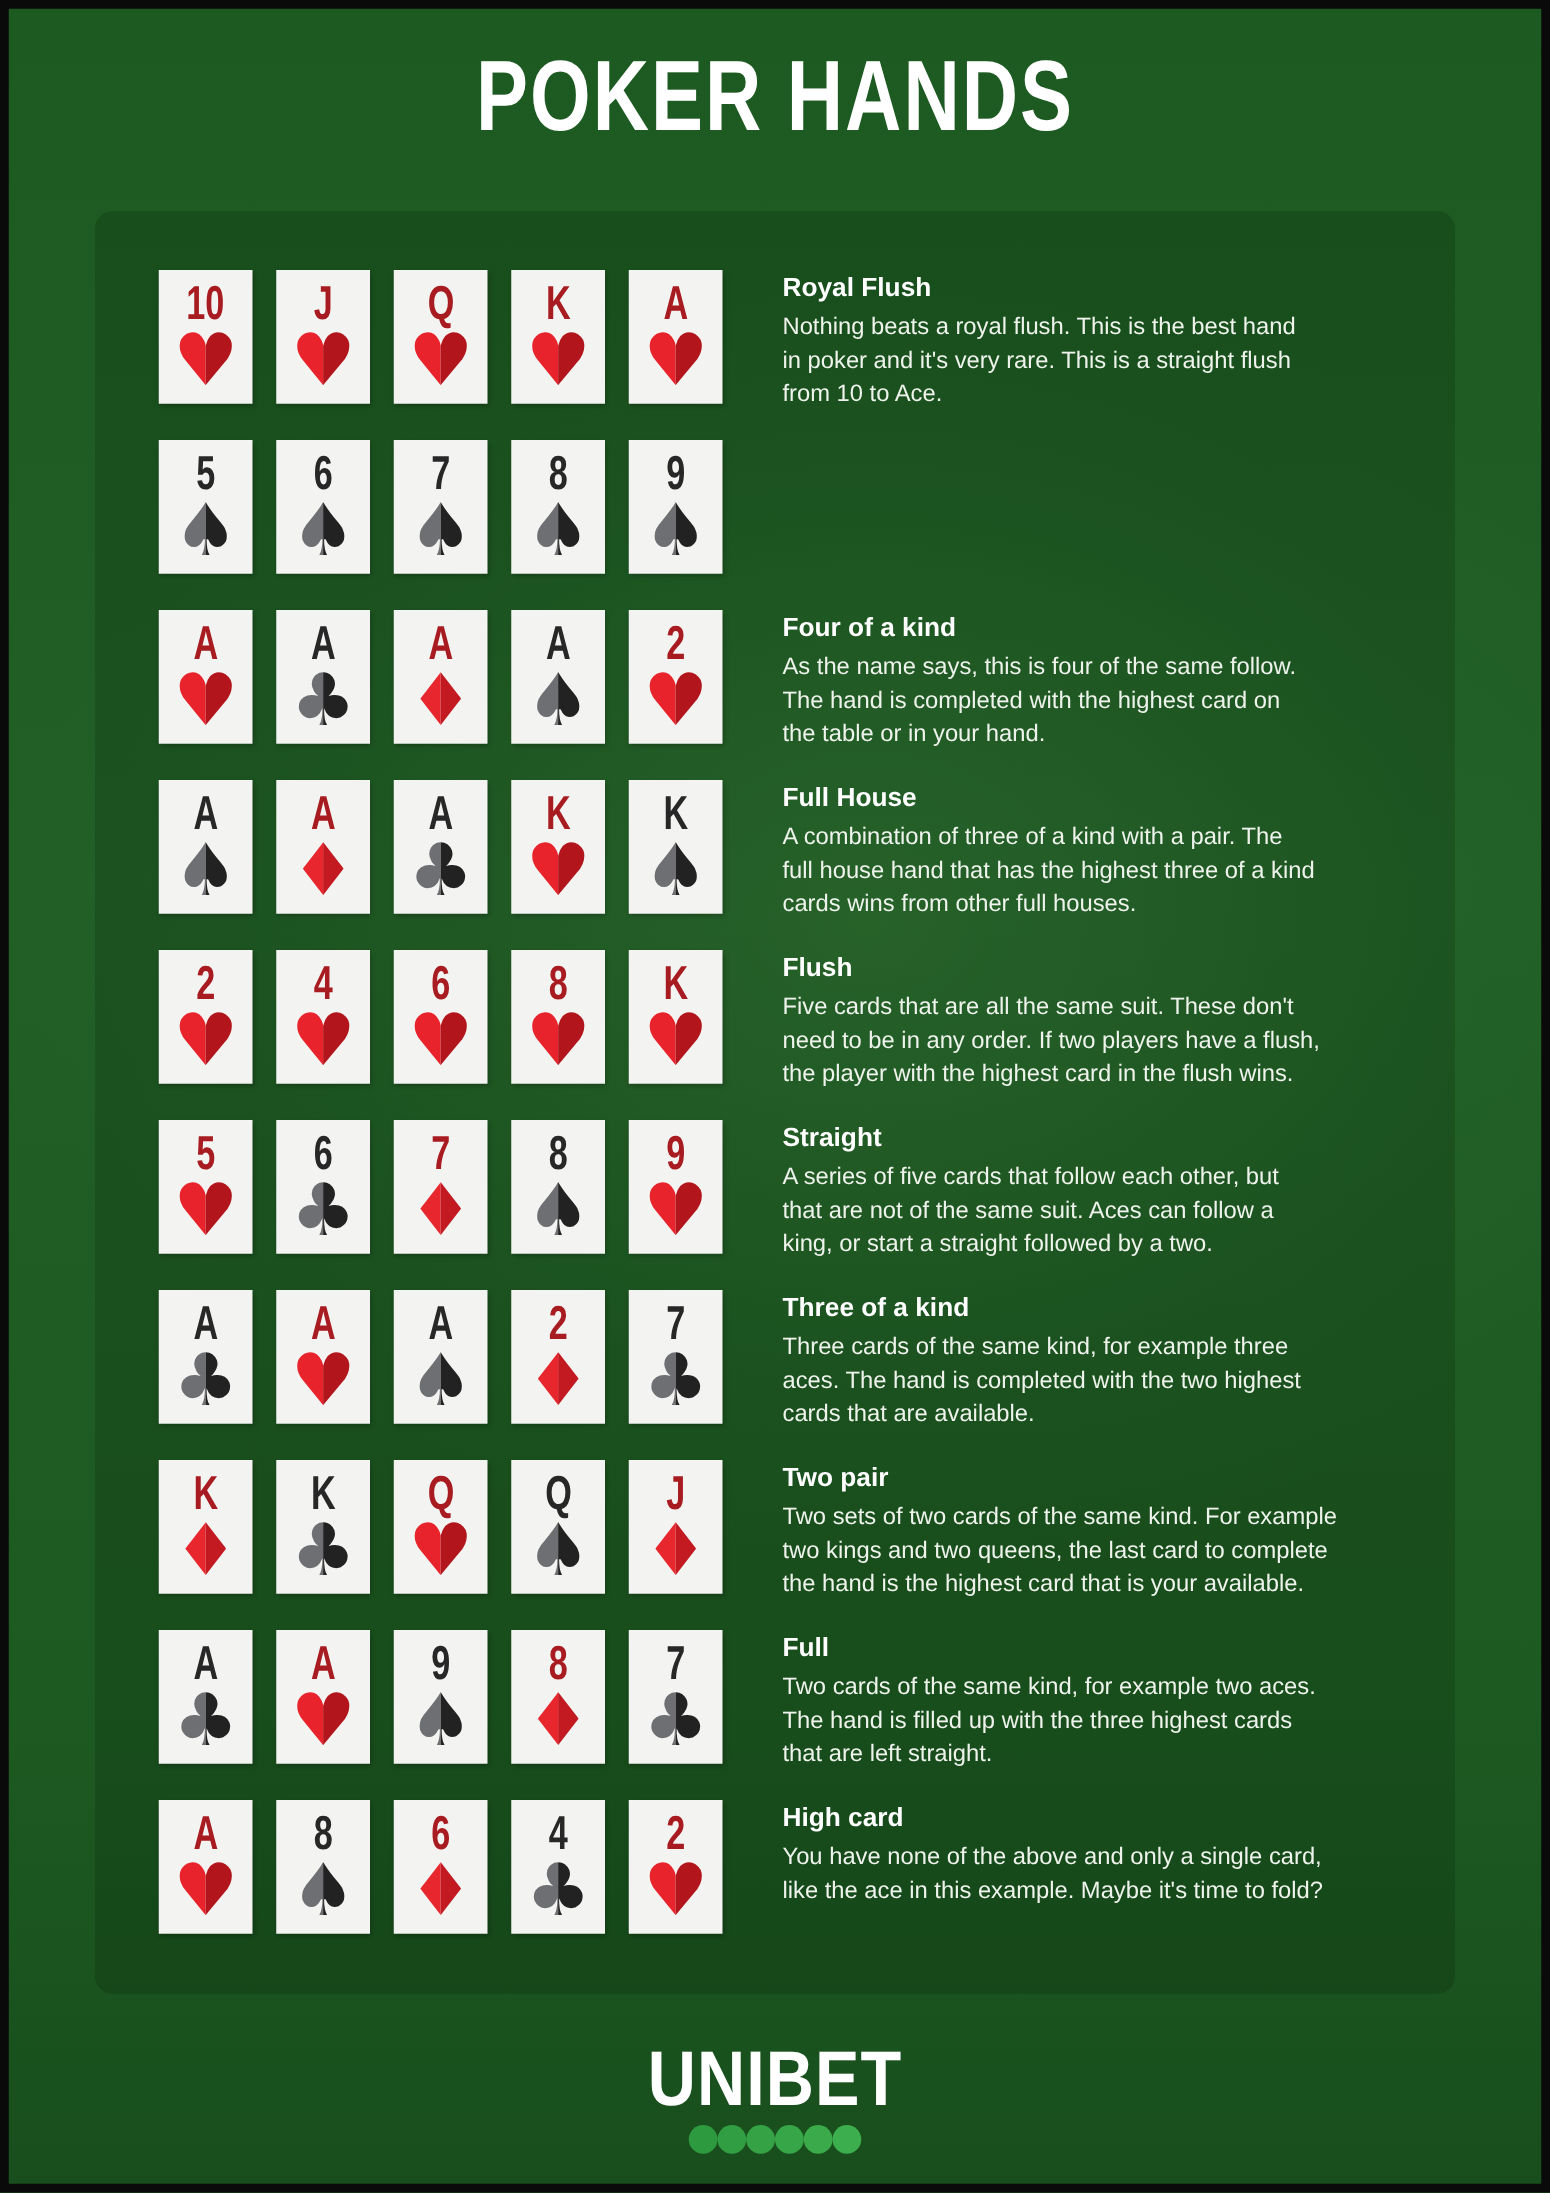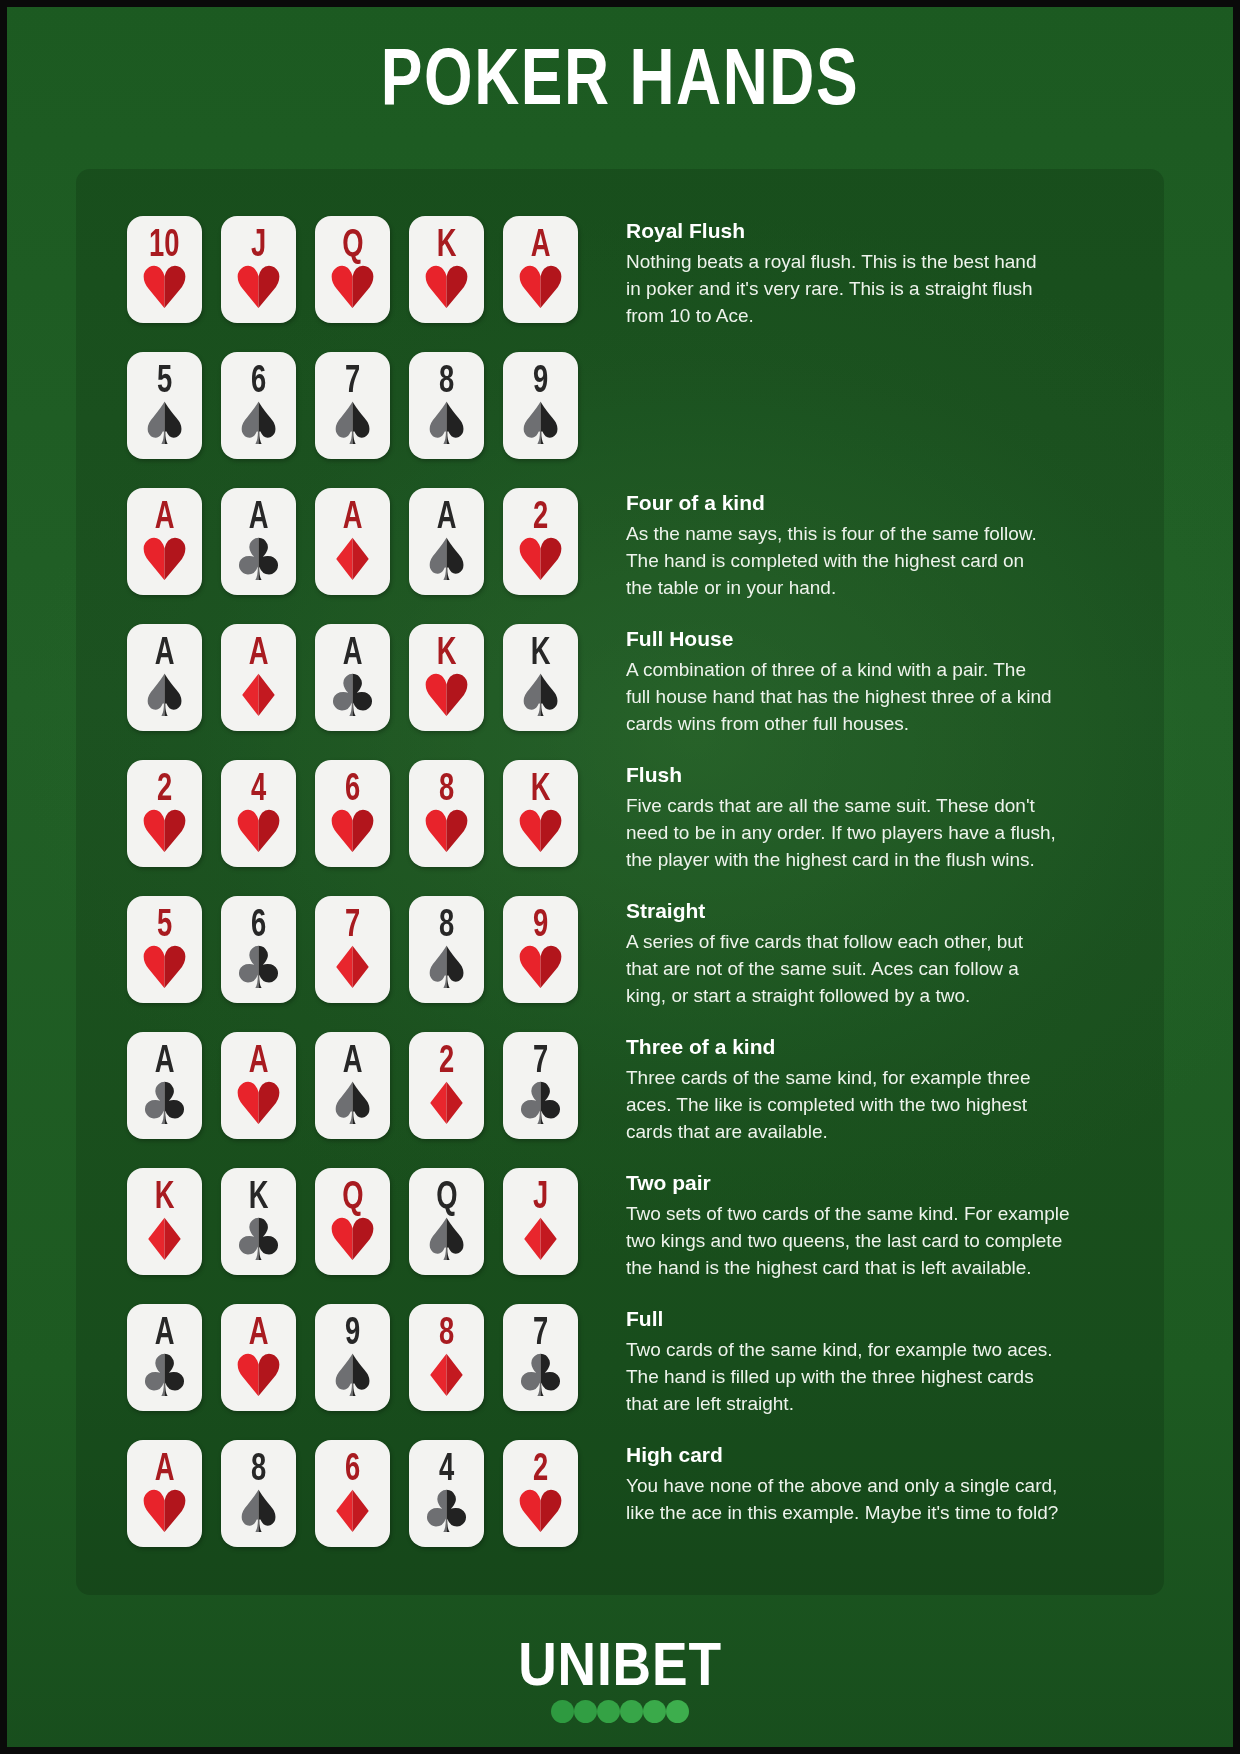--- a/index.html
+++ b/index.html
@@ -41,21 +41,21 @@
   }
   .cards{
     display:flex;
     width:451px;
     flex:0 0 451px;
   }
   .card{
     width:75px;height:107px;
     box-sizing:border-box;
     background:#f3f3f1;
-    border-radius:16px;
+    border-radius:0;
     margin-right:19px;
     box-shadow:1px 2px 4px rgba(0,0,0,0.28);
     display:flex;flex-direction:column;align-items:center;
   }
   .card:last-child{margin-right:0;}
   .rank{
     margin-top:9px;
     font-size:38px;
     line-height:36px;
     font-weight:700;
@@ -458,21 +458,21 @@
     <span class="rank" style="color: rgb(39, 39, 39);">7</span>
     <span class="suit">
       <span class="half half-left" style="color: rgb(110, 111, 114);">♣</span>
       <span class="half half-right" style="color: rgb(34, 34, 34);">♣</span>
     </span>
   </div>
 </div>
     <div class="info">
       <h2 class="hand-name">Three of a kind</h2>
       <p class="hand-desc">Three cards of the same kind, for example three
-aces. The like is completed with the two highest
+aces. The hand is completed with the two highest
 cards that are available.</p>
     </div>
   </div>
 
   <div class="hand-row">
     <div class="cards">
   <div class="card">
     <span class="rank" style="color: rgb(168, 27, 32);">K</span>
     <span class="suit">
       <span class="half half-left" style="color: rgb(232, 38, 45);">♦</span>
@@ -509,21 +509,21 @@
     <span class="suit">
       <span class="half half-left" style="color: rgb(232, 38, 45);">♦</span>
       <span class="half half-right" style="color: rgb(195, 25, 32);">♦</span>
     </span>
   </div>
 </div>
     <div class="info">
       <h2 class="hand-name">Two pair</h2>
       <p class="hand-desc">Two sets of two cards of the same kind. For example
 two kings and two queens, the last card to complete
-the hand is the highest card that is left available.</p>
+the hand is the highest card that is your available.</p>
     </div>
   </div>
 
   <div class="hand-row">
     <div class="cards">
   <div class="card">
     <span class="rank" style="color: rgb(39, 39, 39);">A</span>
     <span class="suit">
       <span class="half half-left" style="color: rgb(110, 111, 114);">♣</span>
       <span class="half half-right" style="color: rgb(34, 34, 34);">♣</span>

